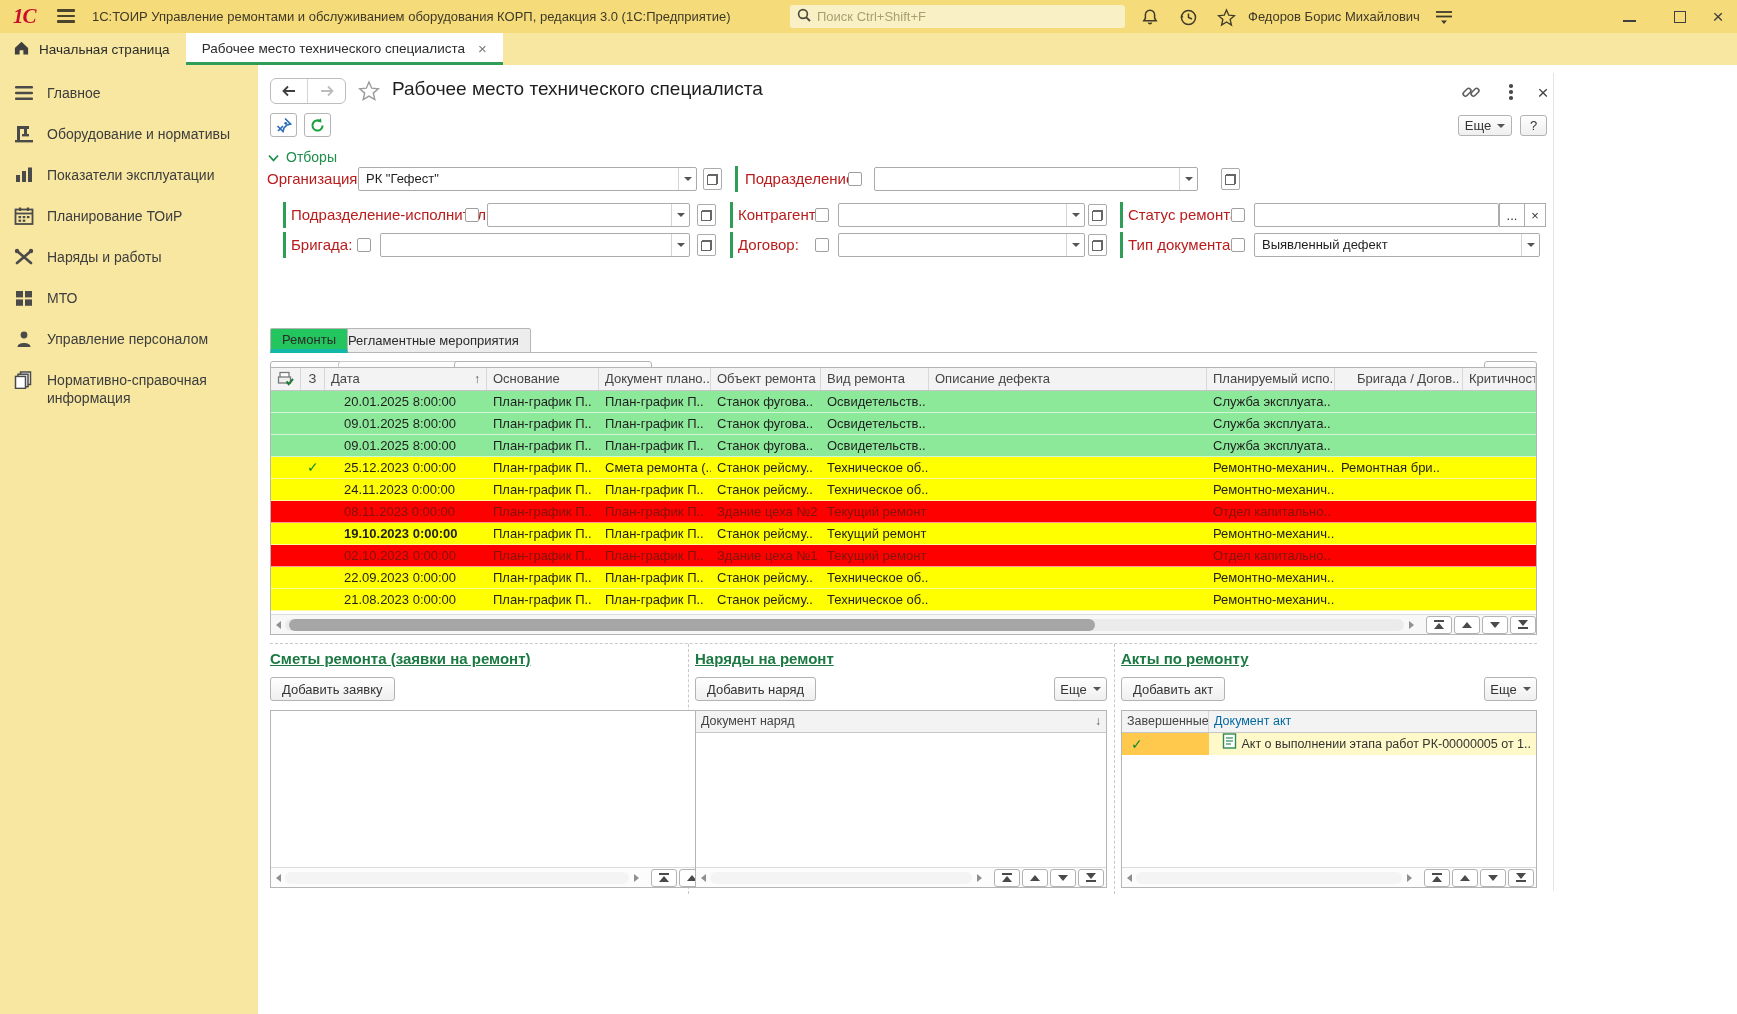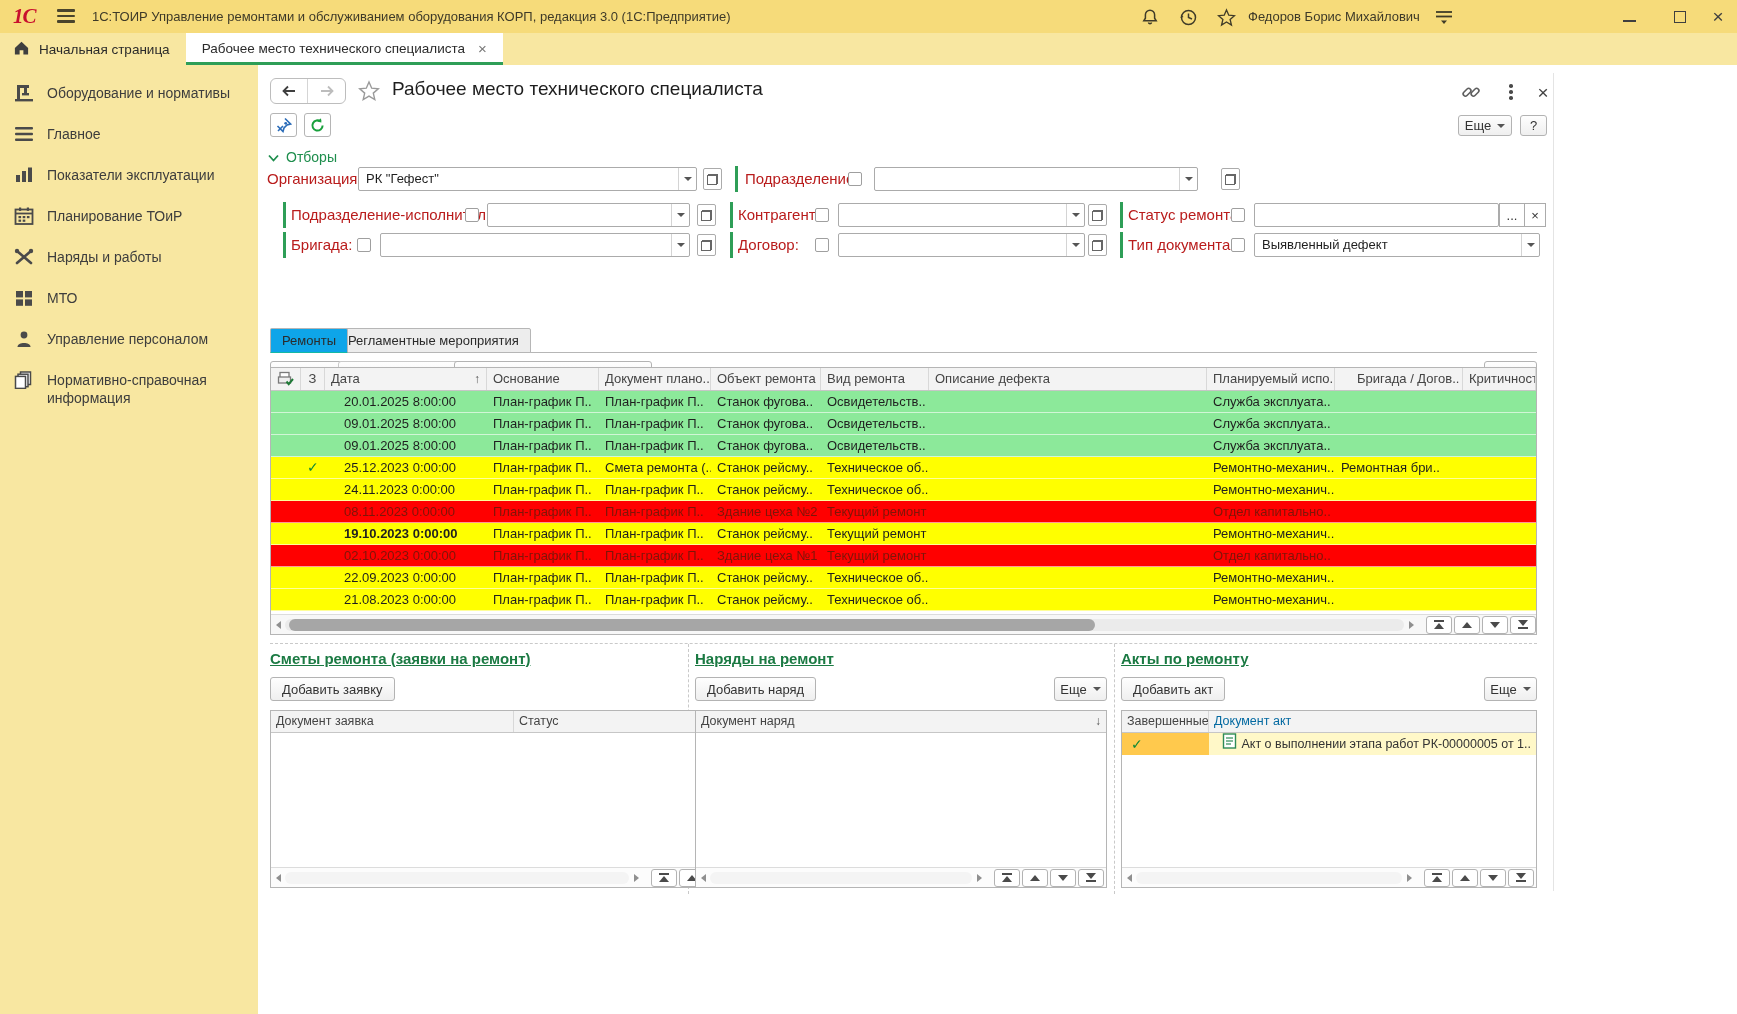--- a/index.html
+++ b/index.html
@@ -77,21 +77,21 @@
   .opensq::before{content:"";position:absolute;right:0;top:0;width:8px;height:8px;border:1.4px solid #666;}
   .opensq::after{content:"";position:absolute;left:0;bottom:0;width:8px;height:8px;border:1.4px solid #666;background:#fff;}
   .gsep{position:absolute;top:0;width:3px;height:26px;background:#2E9E57;}
   .abtn{position:absolute;top:1px;height:24px;border:1px solid #ABABAB;background:#fff;font-size:13px;color:#333;
     display:flex;align-items:center;justify-content:center;cursor:pointer;}
 
   
   .vtabs-line{position:absolute;left:12px;top:287px;width:1267px;height:1px;background:#B6B6B6;}
   .vtab{position:absolute;top:263px;height:25px;display:flex;align-items:center;padding:0 11px;font-size:13px;
     color:#2B2B2B;cursor:pointer;border:1px solid #B6B6B6;border-radius:2px 2px 0 0;}
-  .vtab.active{background:#0ea5e9;border-bottom:1px solid #14b8a6;z-index:2;}
+  .vtab.active{background:#22c55e;border-bottom:4px solid #14b8a6;z-index:2;}
   .vtab.inactive{background:#EDEDED;}
 
   
   .toolbar-btn{position:absolute;top:296px;}
 
   
   .maintable{position:absolute;left:12px;top:302px;width:1267px;height:268px;border:1px solid #B5B5B5;background:#fff;}
   .mt-header{display:flex;height:23px;background:#F3F3F3;border-bottom:1px solid #C6C6C6;}
   .hcell{flex:0 0 auto;font-size:13px;color:#444;line-height:22px;padding:0 6px;border-right:1px solid #D8D8D8;
     overflow:hidden;white-space:nowrap;display:flex;align-items:center;gap:4px;}
@@ -139,20 +139,29 @@
 <body>
 
 <div class="topbar">
   <div class="logo1c">1С</div>
   <div class="hamb">
       <i></i>
       <i></i>
       <i></i>
     </div>
   <div class="app-title">1С:ТОИР Управление ремонтами и обслуживанием оборудования КОРП, редакция 3.0  (1С:Предприятие)</div>
+  <div class="tb-search">
+    <span>
+      <svg width="14" height="14" viewBox="0 0 14 14">
+          <circle cx="6" cy="6" r="4.4" fill="none" stroke="#4A4A3A" stroke-width="1.6"></circle>
+          <line x1="9.3" y1="9.3" x2="13" y2="13" stroke="#4A4A3A" stroke-width="1.8"></line>
+        </svg>
+    </span>
+    <span>Поиск Ctrl+Shift+F</span>
+  </div>
   <div class="tb-ico" style="left:1138px">
     <svg width="18" height="18" viewBox="0 0 18 18">
         <path d="M9,2.2 a4.6,4.6 0 0 1 4.6,4.6 v3.4 l1.6,2.6 H2.8 l1.6,-2.6 V6.8 A4.6,4.6 0 0 1 9,2.2 Z" fill="none" stroke="#3F3B28" stroke-width="1.5"></path>
         <path d="M7.4,14.6 a1.7,1.7 0 0 0 3.2,0" fill="none" stroke="#3F3B28" stroke-width="1.5"></path>
       </svg>
   </div>
   <div class="tb-ico" style="left:1176px">
     <svg width="19" height="19" viewBox="0 0 19 19">
         <circle cx="9.5" cy="9.5" r="7" fill="none" stroke="#3F3B28" stroke-width="1.5"></circle>
         <polyline points="9.5,5.5 9.5,9.5 13,11" fill="none" stroke="#3F3B28" stroke-width="1.5"></polyline>
@@ -192,41 +201,41 @@
     </span>
     <span>Начальная страница</span>
   </div>
   <div class="wtab active">
     <span>Рабочее место технического специалиста</span>
     <span class="tabclose">×</span>
   </div>
 </div>
 
 <div class="sidebar" id="sidebar">
+    <div class="side-item">
+      <span><svg width="20" height="18" viewBox="0 0 20 18">
+          <g fill="#4A4A4A">
+            <rect x="1" y="2" width="18" height="2.6" rx="1"></rect>
+            <rect x="1" y="7.7" width="18" height="2.6" rx="1"></rect>
+            <rect x="1" y="13.4" width="18" height="2.6" rx="1"></rect>
+          </g>
+        </svg></span>
+      <span>Главное</span>
+    </div>
     <div class="side-item">
       <span><svg width="20" height="18" viewBox="0 0 20 18">
           <g fill="#4A4A4A">
             <rect x="3" y="1" width="3" height="14"></rect>
             <rect x="3" y="1" width="12" height="3"></rect>
             <rect x="10" y="4" width="3" height="5"></rect>
             <rect x="8" y="9" width="7" height="2.4"></rect>
             <rect x="1" y="15" width="18" height="2.4"></rect>
           </g>
         </svg></span>
       <span>Оборудование и нормативы</span>
-    </div>
-    <div class="side-item">
-      <span><svg width="20" height="18" viewBox="0 0 20 18">
-          <g fill="#4A4A4A">
-            <rect x="1" y="2" width="18" height="2.6" rx="1"></rect>
-            <rect x="1" y="7.7" width="18" height="2.6" rx="1"></rect>
-            <rect x="1" y="13.4" width="18" height="2.6" rx="1"></rect>
-          </g>
-        </svg></span>
-      <span>Главное</span>
     </div>
     <div class="side-item">
       <span><svg width="20" height="18" viewBox="0 0 20 18">
           <g fill="#4A4A4A">
             <rect x="2" y="9" width="4" height="7"></rect>
             <rect x="8" y="5" width="4" height="11"></rect>
             <rect x="14" y="1.5" width="4" height="14.5"></rect>
           </g>
         </svg></span>
       <span>Показатели эксплуатации</span>
@@ -667,24 +676,20 @@
     <div class="panel" style="left:0;width:494px">
       <a class="panel-title">Сметы ремонта (заявки на ремонт)</a>
       <div class="panel-btnrow">
         <button class="btn" style="position:absolute;left:0">Добавить заявку</button>
         <button class="btn" style="position:absolute;right:0;width:53px">
           <span>Еще</span>
             <span class="caret"></span>
         </button>
       </div>
       <div class="panel-table">
-        <div class="pt-header">
-          <div class="pt-cell" style="flex:0 0 243px;border-right:1px solid #D8D8D8;color:#444">Документ заявка</div>
-          <div class="pt-cell" style="flex:1;color:#444">Статус</div>
-        </div>
         <div class="pt-body"></div>
         <div class="pt-scroll">
           <div class="scr-arrow">
               <span class="tri-l"></span>
             </div>
           <div class="scr-track" style="background:#F4F4F4"></div>
           <div class="scr-arrow">
               <span class="tri-r"></span>
             </div>
           <div class="navcluster">

